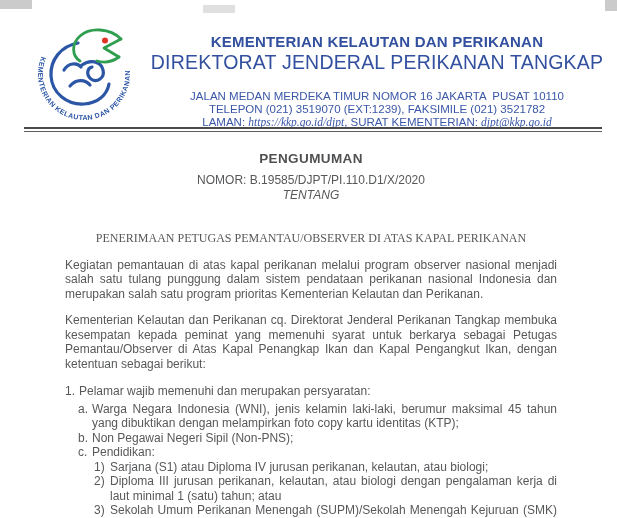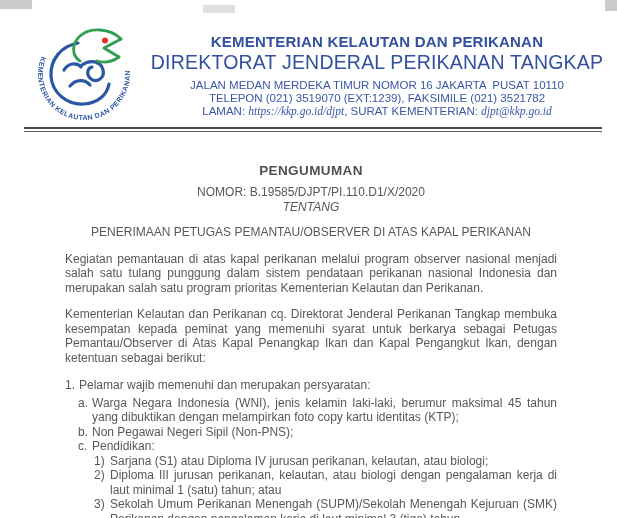--- a/index.html
+++ b/index.html
@@ -9,38 +9,38 @@
   }
   .artifact { position:absolute; background:#cbcbcb; }
   .artifact.light { background:#e0e0e0; }
 
   
   .logo-svg { position:absolute; left:24px; top:14px; width:120px; height:122px; }
   .head { position:absolute; left:146px; top:33px; width:462px; text-align:center; }
   .ministry   { font-size:15px; font-weight:bold; color:#32509f; letter-spacing:.2px; line-height:18px; }
   .directorate{ font-size:19.5px; color:#32509f; letter-spacing:.2px; line-height:22px; }
   .addr { font-size:11.5px; color:#3a57a8; line-height:13px; white-space:pre-wrap; }
-  .addr-first { margin-top:6px; }
+  .addr-first { margin-top:17px; }
   .it { font-style:italic;font-family:Liberation Serif, serif; }
 
   .rule {
     position:absolute; left:24px; right:15px; top:127px; height:2px;
     border-top:2px solid #4a4a4a; border-bottom:1px solid #5e5e5e;
   }
 
   
   .main {
     position:absolute; left:65px; top:141px; width:492px;
     color:#57585a; font-size:12px; line-height:14.5px;
   }
   .center { text-align:center; }
-  .t1 { margin-top:22px;  font-weight:bold; font-size:13.5px; color:#4f5052; letter-spacing:.4px; line-height:16px; }
+  .t1 { margin-top:10px;  font-weight:bold; font-size:13.5px; color:#4f5052; letter-spacing:.4px; line-height:16px; }
   .t2 { margin-top:6px;  }
   .t3 { margin-top:0;font-style:italic; }
-  .t4 { margin-top:11px; }
+  .t4 { margin-top:29px;font-family:Liberation Serif, serif; }
   .para { margin-top:12px; text-align:justify; }
   .list-head { margin-top:13px; }
   .sublist { margin-top:3px; }
   .li { display:flex; }
   .li .mk { flex:0 0 14px; }
   .li .tx { flex:1; text-align:justify; }
   .l2 { padding-left:13px; }
   .l2 .mk { flex-basis:14px; }
   .l3 { padding-left:29px; }
   .l3 .mk { flex-basis:16px; }

